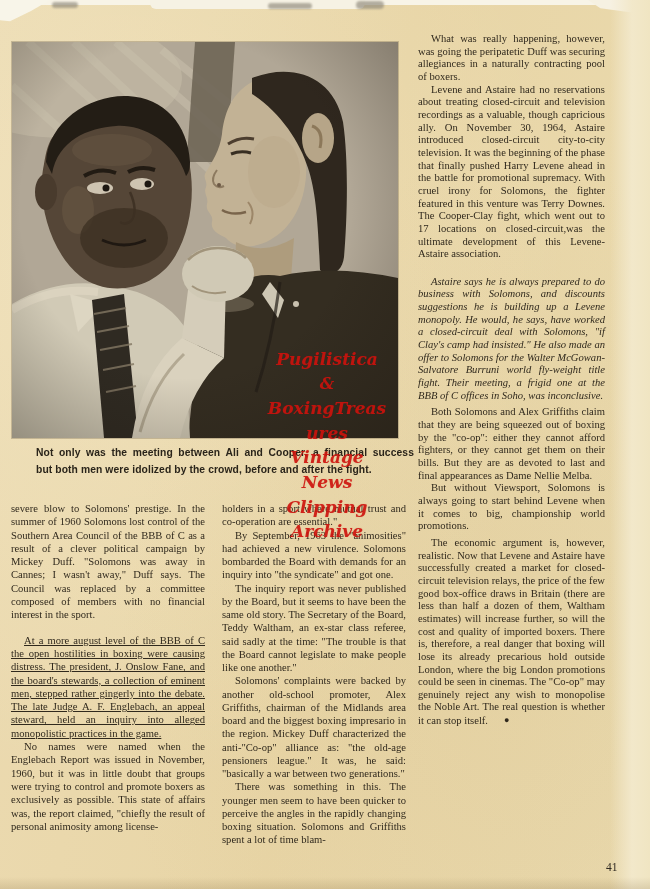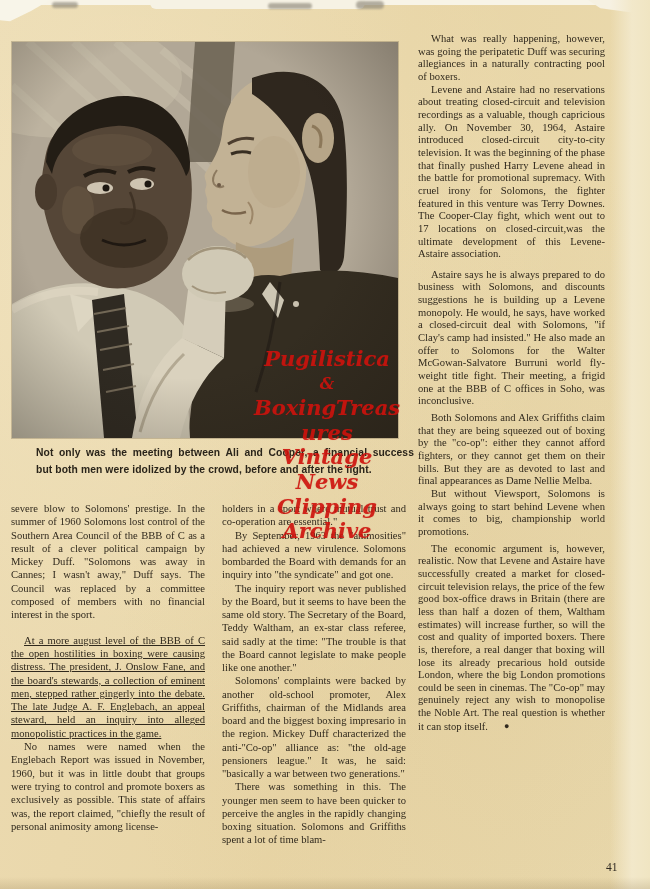--- a/index.html
+++ b/index.html
@@ -39,29 +39,29 @@
   .caption .l1 { text-align:justify; text-align-last:justify; }
 
   
   .col { position:absolute; text-align:justify; color:#30291d; font-size:10.6px; }
   .col1 { left:11px;  top:502px; width:194px; line-height:13.3px; }
   .col2 { left:222px; top:502px; width:184px; line-height:13.25px; }
   .col3 { left:418px; top:33px;  width:187px; line-height:12.65px; }
   .para { margin:0; }
   .indent { text-indent:13px; }
   .gap-lg { margin-top:12px;text-decoration:underline; }
-  .gap-md { margin-top:8px; }
+  .gap-md { margin-top:15px;font-style:italic; }
   .gap-sm { margin-top:4px; }
   .endmark { font-size:9px; margin-left:16px; vertical-align:1px; }
 
   
   .watermark { position:absolute; left:243px; top:347px; width:168px; z-index:5;
     text-align:center; font-family:"DejaVu Serif", serif; font-style:italic; font-weight:bold;
     color:rgba(205,18,12,0.88); text-shadow:0 0 1px rgba(205,18,12,0.3); pointer-events:none; }
-  .watermark div { font-size:21px; line-height:24.6px; }
+  .watermark div { font-size:17px; line-height:24.6px; }
   .watermark div.amp { font-size:16px; }
 
   .page-number { position:absolute; left:606px; top:861px; font-size:11.5px; color:#2e2820; }
 </style>
 </head>
 <body>
 
 <div class="page">
 
   <div class="scan-top"></div>

